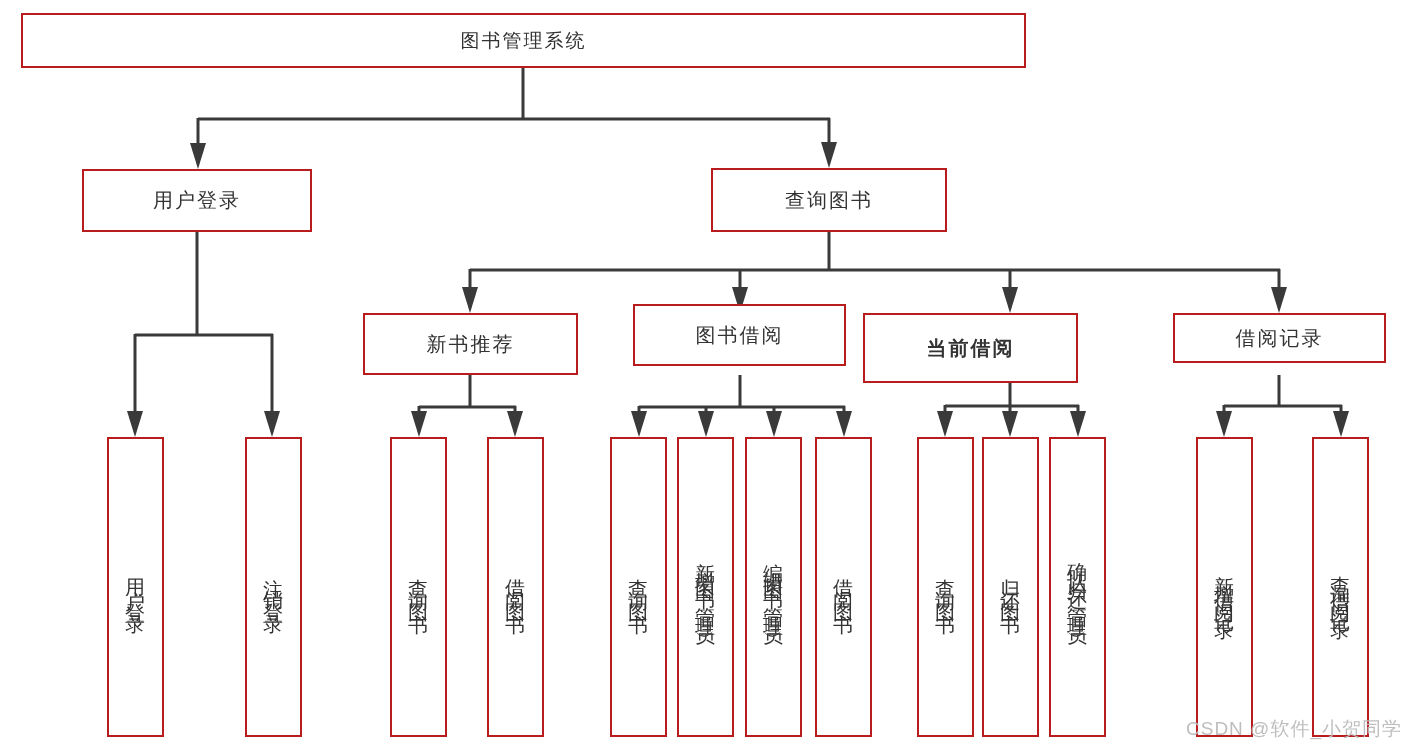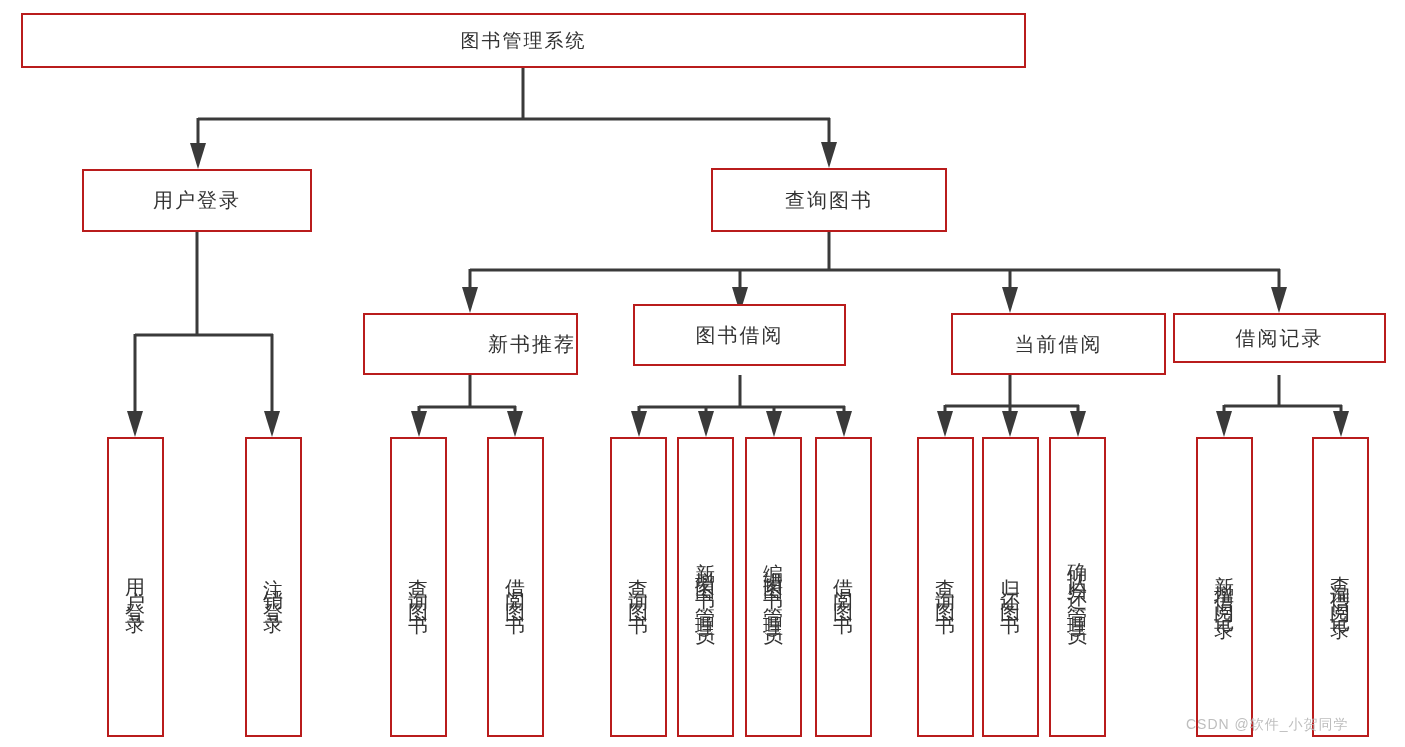--- a/index.html
+++ b/index.html
@@ -29,21 +29,21 @@
     text-orientation:mixed;
     font-size:20px;
     letter-spacing:12px;
     line-height:1;
     color:#333333;
   }
   .leaf.long .vlabel{letter-spacing:9px;}
   #watermark{
     position:absolute;
     left:1186px;top:716px;
-    font-size:14px;
+    font-size:19px;
     color:rgba(186,186,186,0.95);
     letter-spacing:1px;
     white-space:nowrap;
     z-index:5;
   }
 </style>
 </head>
 <body>
 
 <div id="canvas">
@@ -96,27 +96,27 @@
     <span class="hlabel">图书管理系统</span>
   </div>
 
   <div class="box" style="left:82px;top:169px;width:230px;height:63px;">
     <span class="hlabel">用户登录</span>
   </div>
   <div class="box" style="left:711px;top:168px;width:236px;height:64px;">
     <span class="hlabel">查询图书</span>
   </div>
 
-  <div class="box" style="left:363px;top:313px;width:215px;height:62px;justify-content:flex-end;">
+  <div class="box" style="left:363px;top:313px;width:215px;height:62px;">
     <span class="hlabel">新书推荐</span>
   </div>
   <div class="box" style="left:633px;top:304px;width:213px;height:62px;">
     <span class="hlabel">图书借阅</span>
   </div>
-  <div class="box" style="left:951px;top:313px;width:215px;height:62px;">
+  <div class="box" style="left:863px;top:313px;width:215px;height:70px;font-weight:bold;">
     <span class="hlabel">当前借阅</span>
   </div>
   <div class="box" style="left:1173px;top:313px;width:213px;height:50px;">
     <span class="hlabel">借阅记录</span>
   </div>
 
   <div class="box leaf" style="left:107px;">
     <span class="vlabel">用户登录</span>
   </div>
   <div class="box leaf" style="left:245px;">

